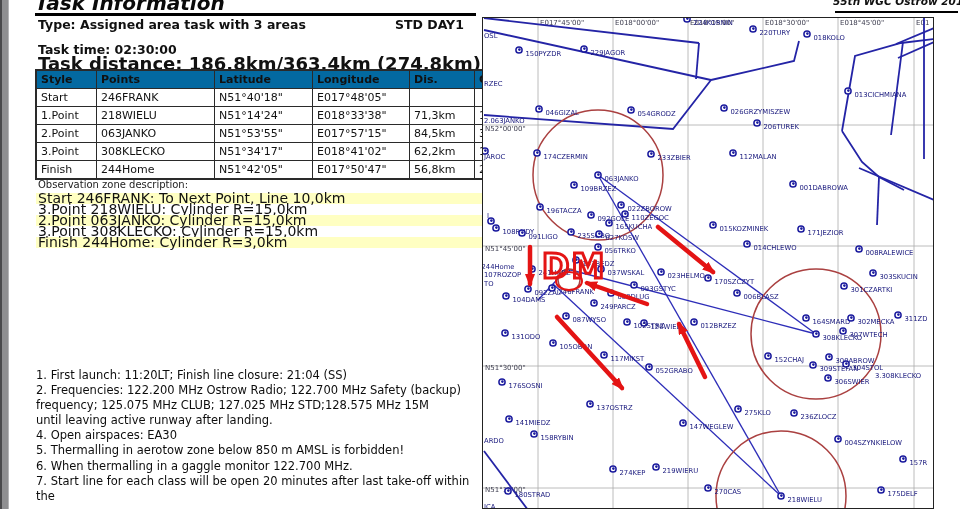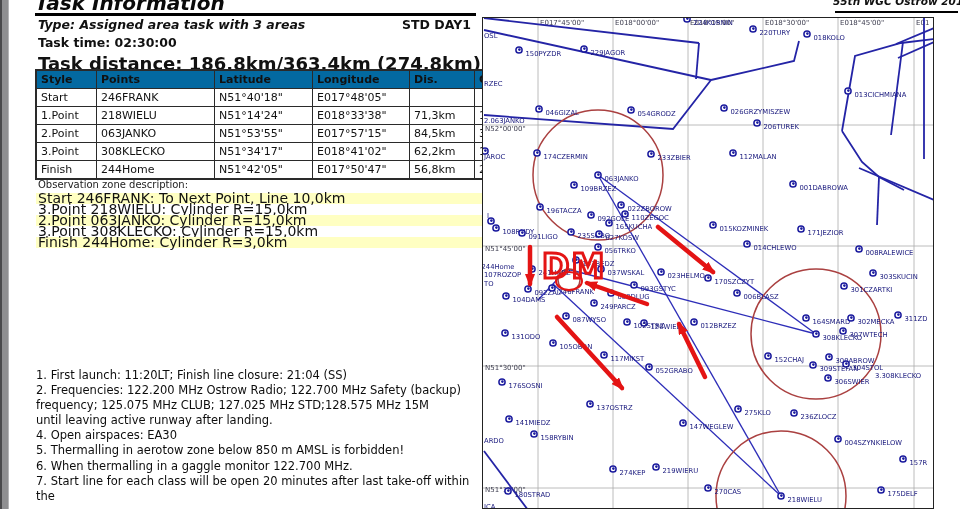--- a/index.html
+++ b/index.html
@@ -5,23 +5,23 @@
   html,body{margin:0;padding:0;}
   body{width:960px;height:509px;overflow:hidden;position:relative;background:#fff;
        font-family:"DejaVu Sans","Liberation Sans",sans-serif;color:#111;}
   .abs{position:absolute;}
   #left-strip{left:0;top:0;width:9px;height:509px;background:#8f8f91;
       border-left:2px solid #4a4a4c;border-right:1px solid #b5b5b7;box-sizing:border-box;}
   #doc-title{left:35px;top:-9px;font-size:20px;font-weight:bold;font-style:italic;color:#0a0a0a;white-space:nowrap;}
   #title-rule{left:35px;top:13px;width:441px;height:3px;background:#000;}
   #event-title{left:833px;top:-5px;font-size:10.5px;font-weight:bold;font-style:italic;white-space:nowrap;}
   #event-rule{left:835px;top:11px;width:123px;height:2px;background:#000;}
-  #task-type{left:38px;top:17px;font-size:12.5px;font-weight:bold;font-style:italic;}
-  #task-day{left:395px;top:17px;width:83px;text-align:center;font-size:12.5px;font-weight:bold;}
-  #task-time{left:38px;top:35px;font-size:12.5px;font-weight:bold;}
+  #task-type{left:38px;top:17px;font-size:12.5px;font-weight:bold;}
+  #task-day{left:395px;top:17px;width:83px;text-align:left;font-size:12.5px;font-weight:bold;}
+  #task-time{left:38px;top:42px;font-size:12.5px;font-weight:bold;}
   #task-distance{left:38px;top:53px;font-size:18px;font-weight:bold;}
   #task-table{left:35px;top:69px;border-collapse:collapse;table-layout:fixed;}
   #task-table th,#task-table td{border:1px solid #2a2a2a;font-size:11px;height:17px;
       padding:0 0 0 4px;text-align:left;overflow:hidden;white-space:nowrap;}
   #task-table{border:2px solid #2a2a2a;}
   #task-table th{background:#0369a1;font-weight:bold;}
   #obs-title{left:38px;top:179px;font-size:10px;color:#222;}
   .obs-line{left:36px;width:444px;height:11px;font-size:14px;line-height:11px;padding-left:2px;white-space:nowrap;}
   .obs-hl{background:#ffffc2;}
   #notes{left:36px;top:368px;width:450px;font-size:11.5px;line-height:15.1px;color:#0d0d0d;}

